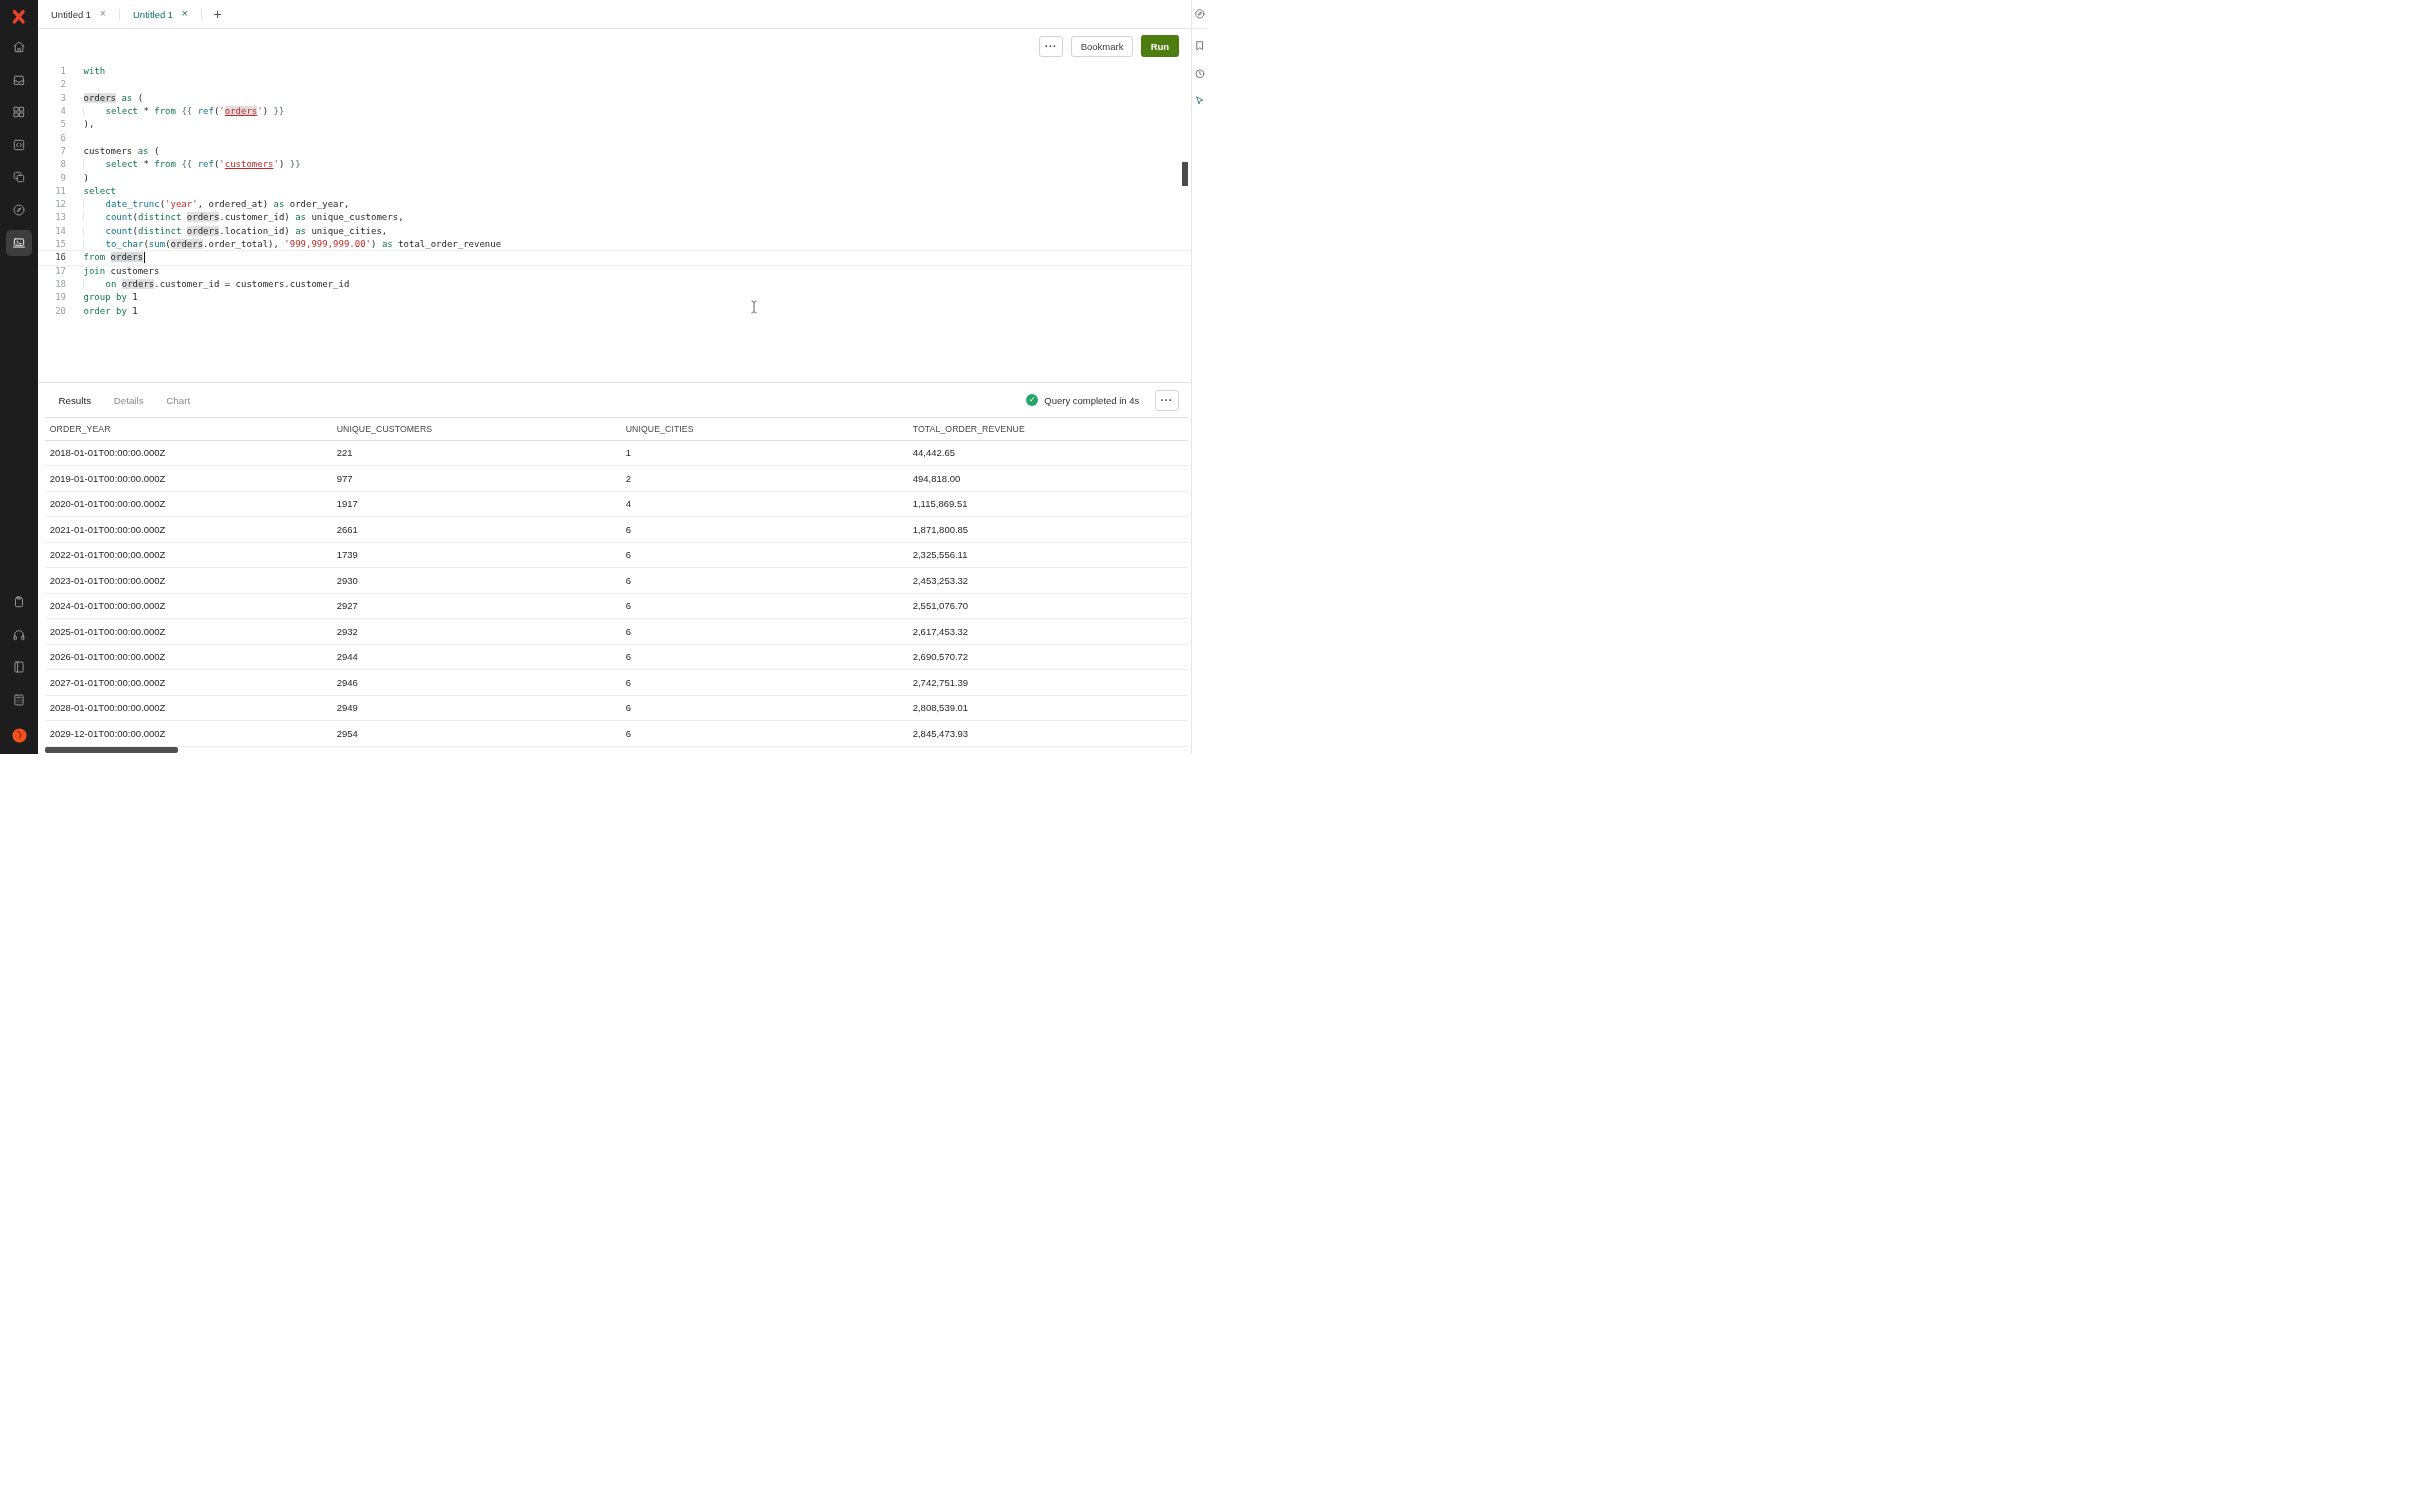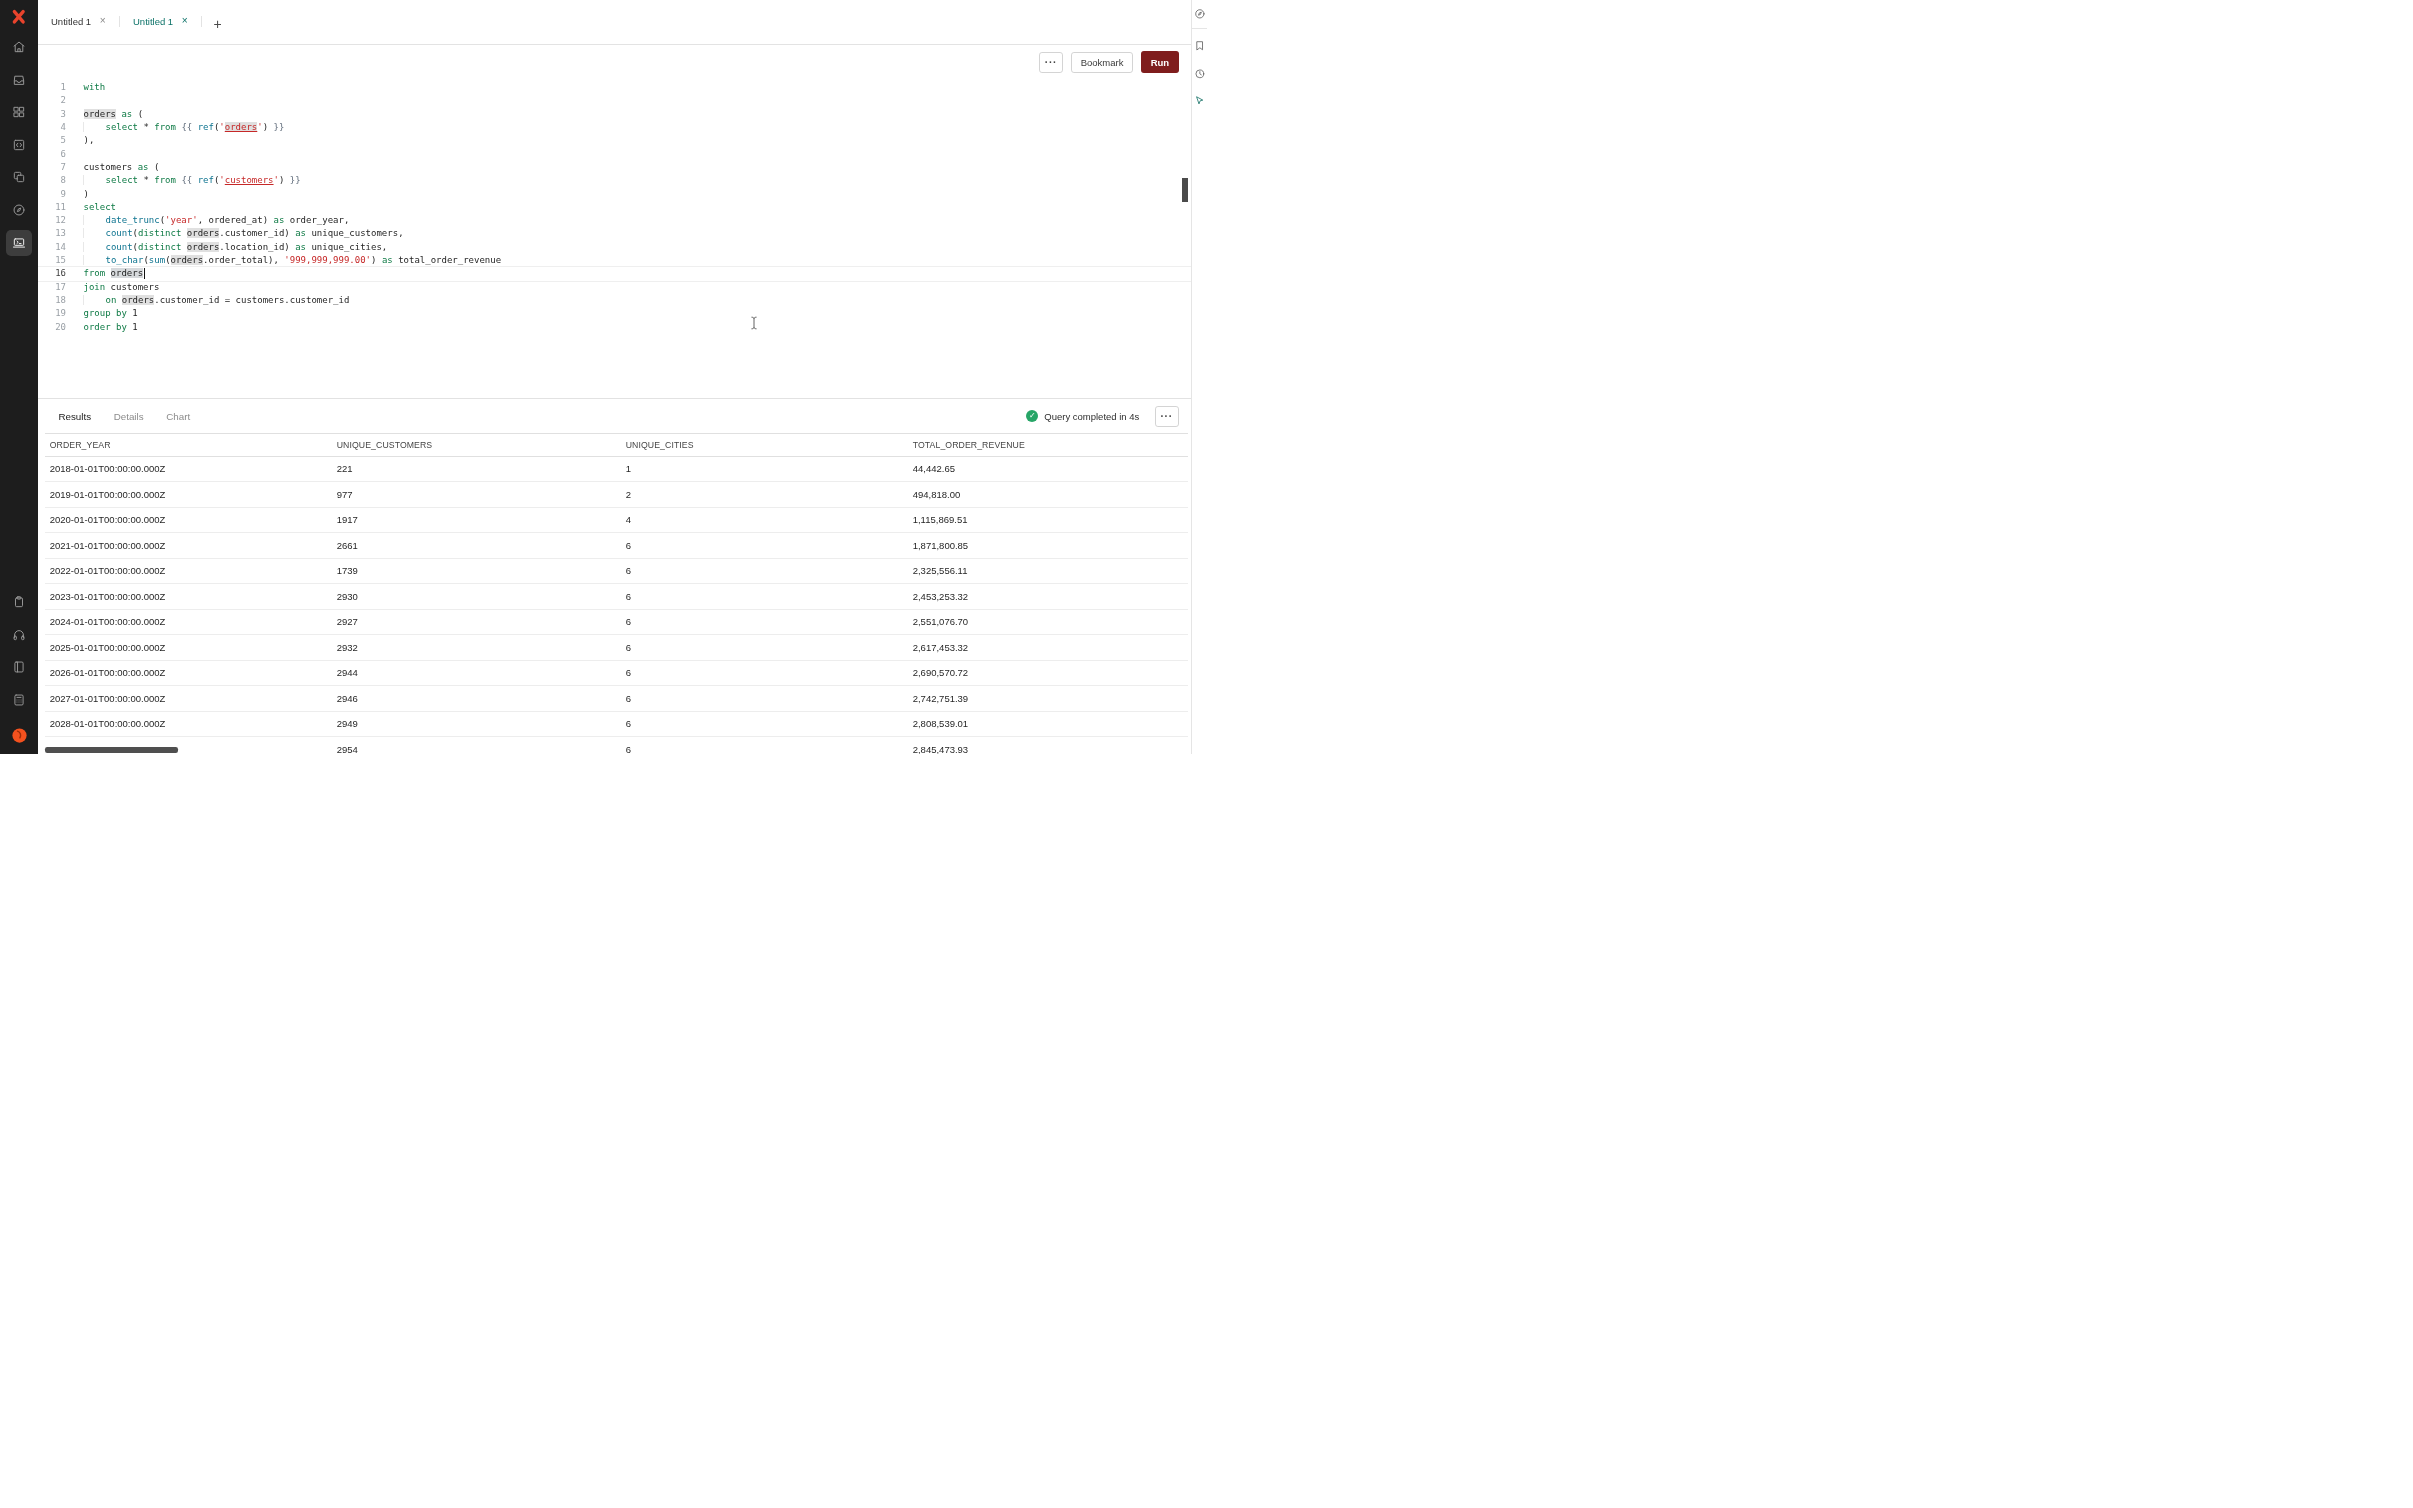--- a/index.html
+++ b/index.html
@@ -16,37 +16,37 @@
   .side-icon svg { width:14px; height:14px; stroke:currentColor; fill:none;
                    stroke-width:1.7; stroke-linecap:round; stroke-linejoin:round; }
   .side-icon.active { background:#3d3d3d; color:#f2f2f2; }
   .side-spacer { flex:1; }
   .avatar { width:23px; height:23px; margin:4.4px 0 7.3px; border-radius:5.8px;
             display:flex; align-items:center; justify-content:center; }
 
   
   .main { flex:1; min-width:0; display:flex; flex-direction:column; }
 
-  .tabstrip { height:29px; flex:none; display:flex; align-items:flex-start;
-              border-bottom:0.7px solid #e3e3e3;margin-top:16px; }
+  .tabstrip { height:29px; flex:none; display:flex; align-items:center;
+              border-bottom:0.7px solid #e3e3e3; }
   .tab { display:flex; align-items:center; gap:8.7px; padding:0 10.2px 0 13px;
          border-right:0.7px solid #e3e3e3; font-size:9.5px; color:#333; min-width:82px; }
   .tab.teal { color:#0c7268; }
   .tab .close { font-size:10.2px; color:#8a8a8a; line-height:1; }
   .tab.teal .close { color:#0c7268; }
   .newtab { width:31px; display:flex; align-items:center; justify-content:center;
             font-size:14px; color:#4a4a4a; }
 
   .toolbar { height:34px; flex:none; display:flex; align-items:center;
              justify-content:flex-end; gap:8px; padding-right:12.4px; }
   .btn-ghost { height:21px; border:0.7px solid #d4d4d4; border-radius:2.9px; background:#fff;
                color:#3b3b3b; font-size:9.5px; display:flex; align-items:center; padding:0 8.7px; }
   .btn-ellipsis { width:24px; padding:0; justify-content:center; font-weight:700;
                   font-size:10.2px; letter-spacing:0.7px; color:#444; }
-  .btn-run { height:22px; padding:0 9.5px; background:#7f1d1d; color:#fff; border:none;
+  .btn-run { height:22px; padding:0 9.5px; background:#4d7c0f; color:#fff; border:none;
              border-radius:2.9px; font-size:9.5px; font-weight:600; display:flex; align-items:center; }
 
   
   .editor { height:319px; flex:none; position:relative; padding-top:2.2px; overflow:hidden; }
   .cl { display:flex; height:13.3px; line-height:13.3px;
         font-family:"DejaVu Sans Mono", monospace; font-size:9px; }
   .cl.current { box-shadow:0 0.7px 0 #e9e9e9, 0 -0.7px 0 #e9e9e9; }
   .ln { flex:none; width:28px; text-align:right; color:#9aa0a6; user-select:none; }
   .cl.current .ln { color:#3f3f3f; }
   .lc { white-space:pre; padding-left:17.5px; color:#1f1f1f; }

